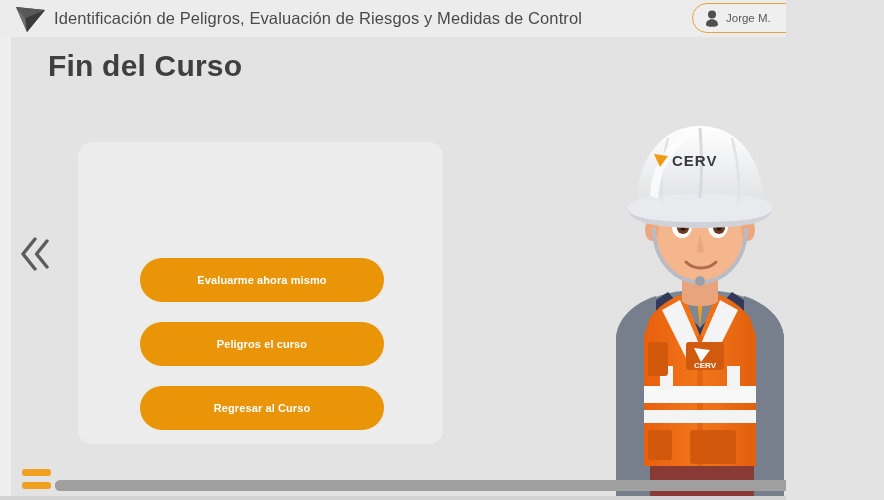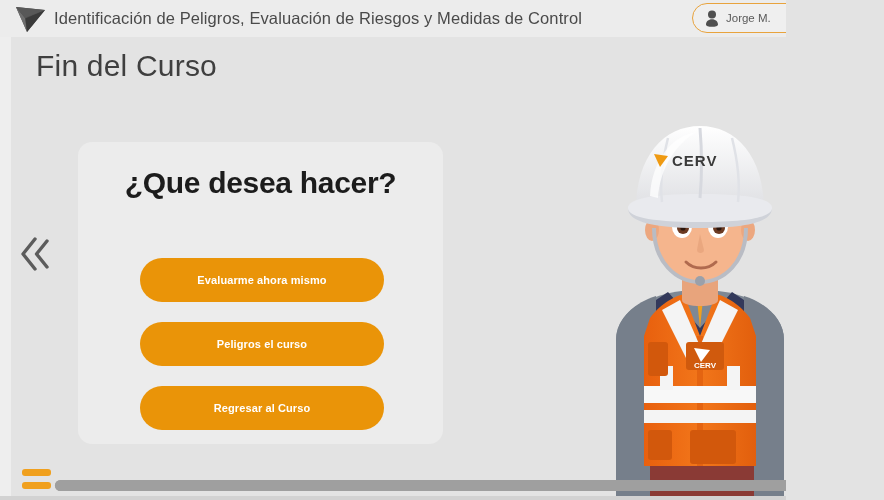--- a/index.html
+++ b/index.html
@@ -56,22 +56,22 @@
 
   .pause-btn {
     position:absolute; right:17px; top:4px;
     width:24px; height:30px;
     display:flex; gap:6px; align-items:center; justify-content:center;
   }
   .pause-btn i { display:block; width:7px; height:30px; background:#f0a01e; border-radius:1px; }
 
   
   .page-title {
-    position:absolute; left:36px; top:49px;
-    font-size:30px; color:#3f3f3f; font-weight:400; letter-spacing:.2px;
+    position:absolute; left:48px; top:49px;
+    font-size:30px; color:#3f3f3f; font-weight:700; letter-spacing:.2px;
   }
 
   
   .nav-prev {
     position:absolute; left:14px; top:228px;
     width:42px; height:52px;
     display:flex; align-items:center; justify-content:center;
   }
 
   
@@ -180,21 +180,20 @@
   <div class="page-title">Fin del Curso</div>
 
   <div class="nav-prev">
     <svg viewBox="0 0 30 40" width="30" height="40" aria-hidden="true">
       <path d="M15 5 L3 20 L15 35" fill="none" stroke="#5c5c5c" stroke-width="3.4" stroke-linecap="round" stroke-linejoin="round"></path>
       <path d="M27 7 L16.5 20 L27 33" fill="none" stroke="#5c5c5c" stroke-width="3.4" stroke-linecap="round" stroke-linejoin="round"></path>
     </svg>
   </div>
 
   <div class="card">
-    <div class="card-question">¿Que desea hacer?</div>
 
     <div class="btn-stack">
       <button class="act-btn">Evaluarme ahora mismo</button>
       <button class="act-btn">Peligros el curso</button>
       <button class="act-btn">Regresar al Curso</button>
     </div>
   </div>
 
   <div class="character">
     <svg viewBox="0 0 232 396" width="232" height="396" aria-hidden="true">

